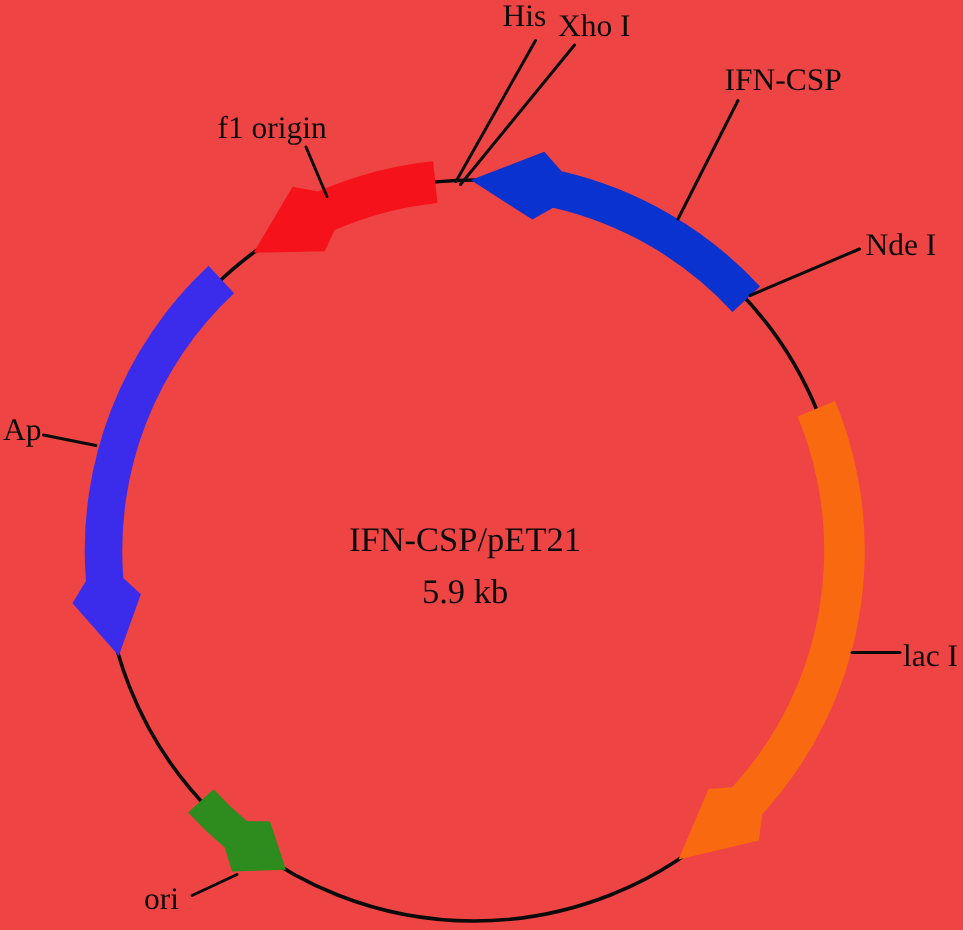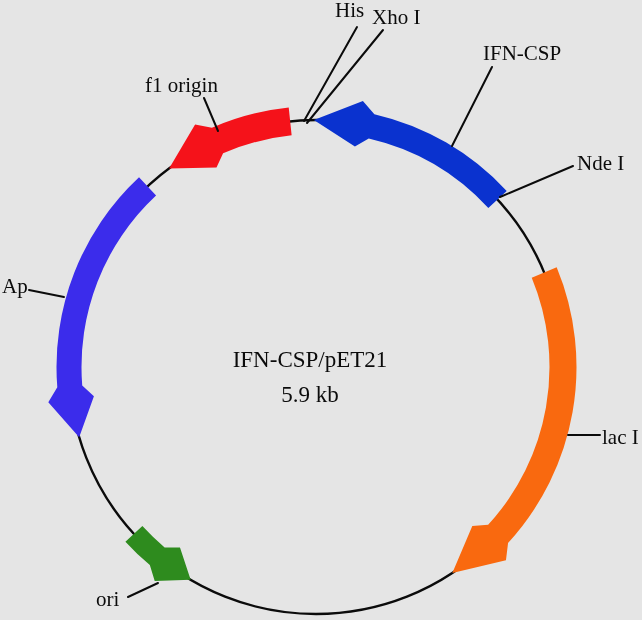--- a/index.html
+++ b/index.html
@@ -1,19 +1,19 @@
 <!DOCTYPE html>
 <html><head>
 <meta charset="utf-8">
 <style>
   html,body{margin:0;padding:0;background:#ffffff;}
   .figure-wrap{
     position:relative;
     width:642px;height:620px;
-    background:#e5e5e5;
+    background:#ef4444;
     font-family:"Liberation Serif","DejaVu Serif",serif;
   }
   svg{display:block;}
   text{
     font-family:"Liberation Serif","DejaVu Serif",serif;
     font-size:21px;
     fill:#0b0b0b;
   }
   text.center-title{font-size:23px;}
   line.leader{stroke:#0b0b0b;stroke-width:2;stroke-linecap:round;fill:none;}

